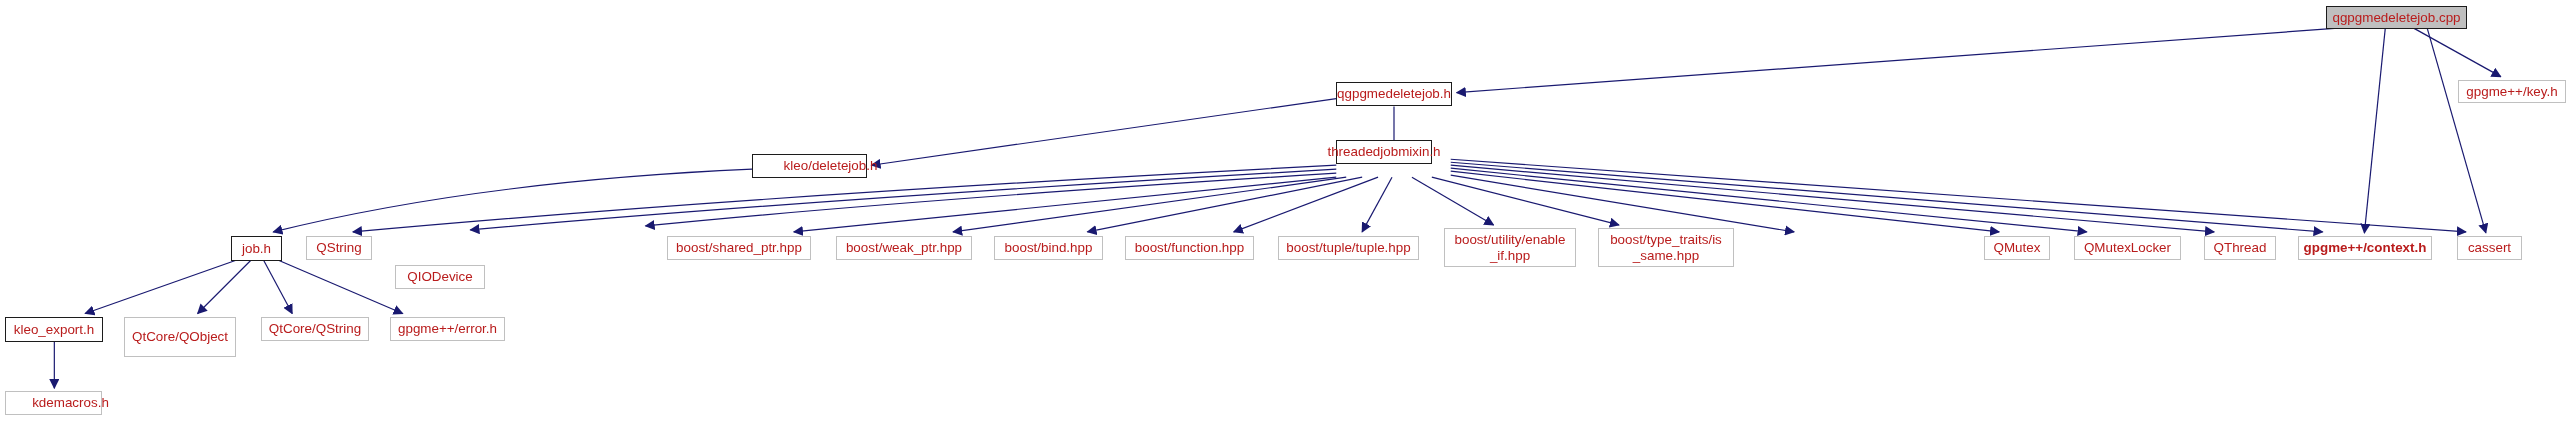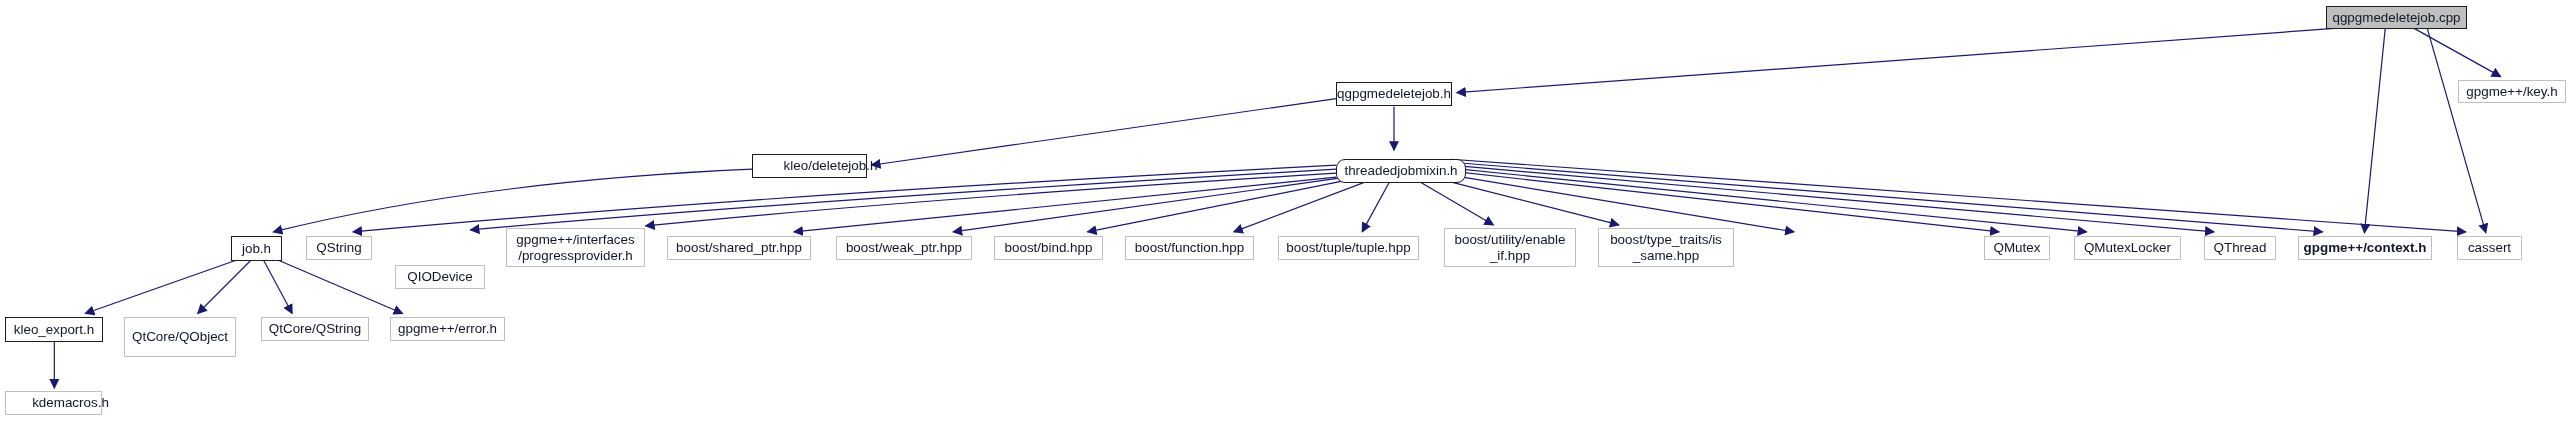--- a/index.html
+++ b/index.html
@@ -1,20 +1,20 @@
 <!DOCTYPE html>
 <html><head>
 <meta charset="utf-8">
 <style>
   html,body{margin:0;padding:0;background:#ffffff;}
   .canvas{position:relative;width:2576px;height:423px;background:#ffffff;
           font-family:"Liberation Sans", sans-serif;overflow:hidden;}
   svg.edges{position:absolute;left:0;top:0;}
   .node{position:absolute;box-sizing:border-box;display:flex;align-items:center;
-        justify-content:center;text-align:center;font-size:13.4px;color:#0f172a;
+        justify-content:center;text-align:center;font-size:13.4px;color:#b91c1c;
         background:#ffffff;border:1px solid #c0c0c0;white-space:pre-line;
         line-height:1.18;padding:0 2px;z-index:2;}
   .node.linked{border:1.4px solid #1c1c1c;}
   .node.main{background:#bfbfbf;border:1.6px solid #1c1c1c;}
 </style>
 </head>
 <body>
 
 <div class="canvas">
 
@@ -53,26 +53,24 @@
       <path d="M264,261 L293,315" marker-end="url(#arrow)"></path>
       <path d="M278,261 L404,315" marker-end="url(#arrow)"></path>
       <path d="M54,343 L54,390" marker-end="url(#arrow)"></path>
     </g>
   </svg>
 
   <div class="node main" style="left:2326px;top:6px;width:141px;height:23px;">qgpgmedeletejob.cpp</div>
   <div class="node linked" style="left:1336px;top:82px;width:116px;height:24px;">qgpgmedeletejob.h</div>
   <div class="node" style="left:2458px;top:80px;width:108px;height:23px;">gpgme++/key.h</div>
   <div class="node linked" style="left:752px;top:154px;width:115px;height:24px;padding-left:44px;">kleo/deletejob.h</div>
-  <div class="node linked" style="left:1336px;top:159px;width:130px;height:24px;border-radius:9px;">threadedjobmixin.h</div>
+  <div class="node linked" style="left:1336px;top:140px;width:96px;height:24px;">threadedjobmixin.h</div>
   <div class="node linked" style="left:231px;top:236px;width:51px;height:25px;">job.h</div>
   <div class="node" style="left:306px;top:236px;width:66px;height:24px;">QString</div>
   <div class="node" style="left:395px;top:236px;width:90px;height:24px;margin-top:29px;">QIODevice</div>
-  <div class="node" style="left:506px;top:228px;width:139px;height:39px;">gpgme++/interfaces
-/progressprovider.h</div>
   <div class="node" style="left:667px;top:236px;width:144px;height:24px;">boost/shared_ptr.hpp</div>
   <div class="node" style="left:836px;top:236px;width:136px;height:24px;">boost/weak_ptr.hpp</div>
   <div class="node" style="left:994px;top:236px;width:109px;height:24px;">boost/bind.hpp</div>
   <div class="node" style="left:1125px;top:236px;width:129px;height:24px;">boost/function.hpp</div>
   <div class="node" style="left:1278px;top:236px;width:141px;height:24px;text-align:center;">boost/tuple/tuple.hpp</div>
   <div class="node" style="left:1444px;top:228px;width:132px;height:39px;">boost/utility/enable
 _if.hpp</div>
   <div class="node" style="left:1598px;top:228px;width:136px;height:39px;">boost/type_traits/is
 _same.hpp</div>
   <div class="node" style="left:1984px;top:236px;width:66px;height:24px;">QMutex</div>

